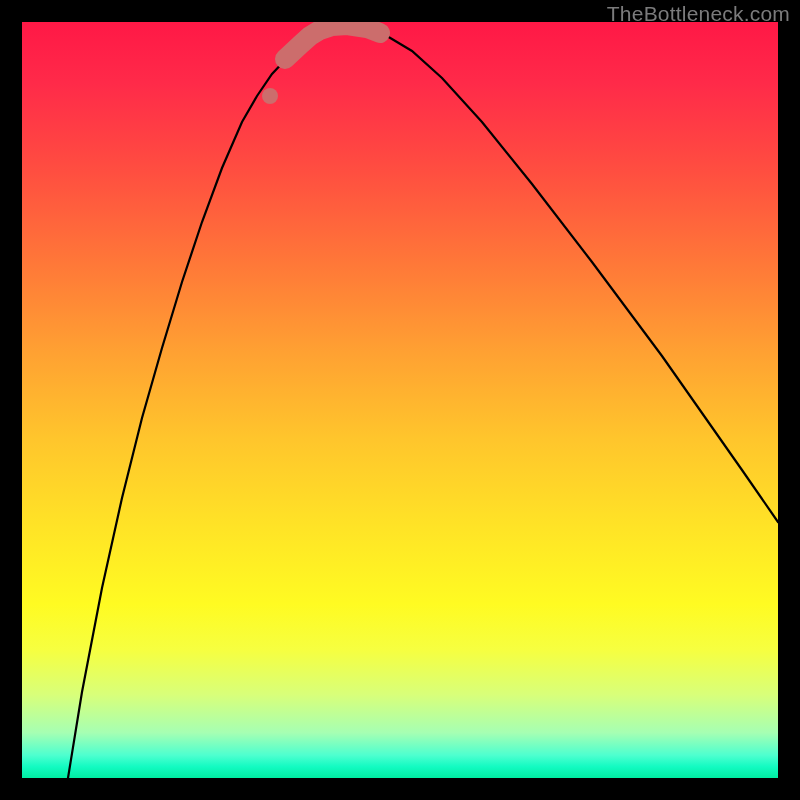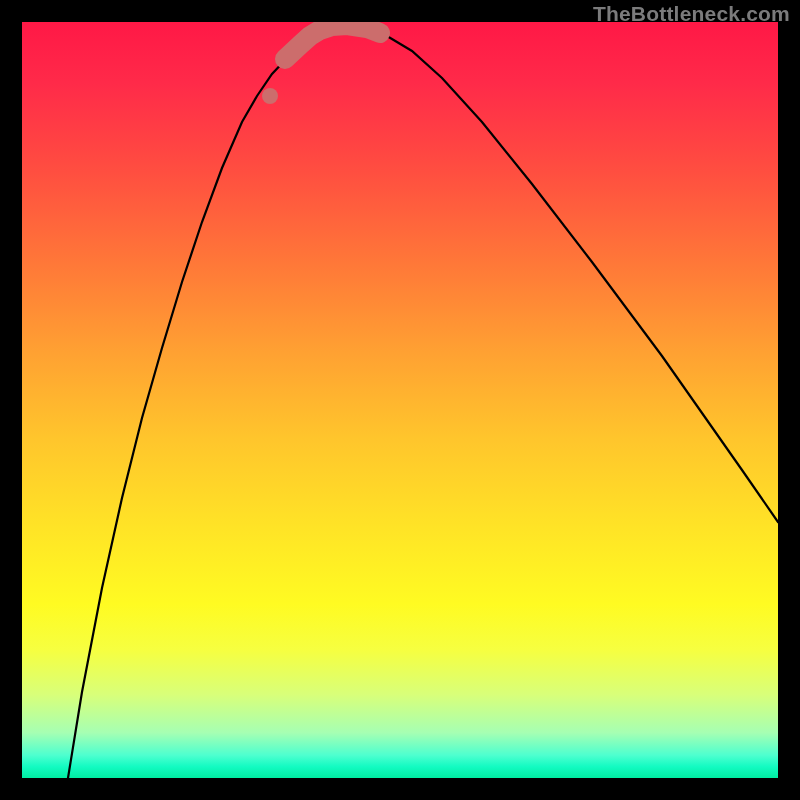--- a/index.html
+++ b/index.html
@@ -33,21 +33,21 @@
       #13fbc2 98.5%,
       #00eda2 100%
     );
   }
   .watermark {
     position: absolute;
     top: 2px;
     right: 10px;
     color: #7b7b7c;
     font-size: 21px;
-    font-weight: 700;
+    font-weight: 400;
     letter-spacing: 0.2px;
     z-index: 5;
   }
   svg.curve {
     position: absolute;
     left: 0;
     top: 0;
     width: 756px;
     height: 756px;
     z-index: 3;

